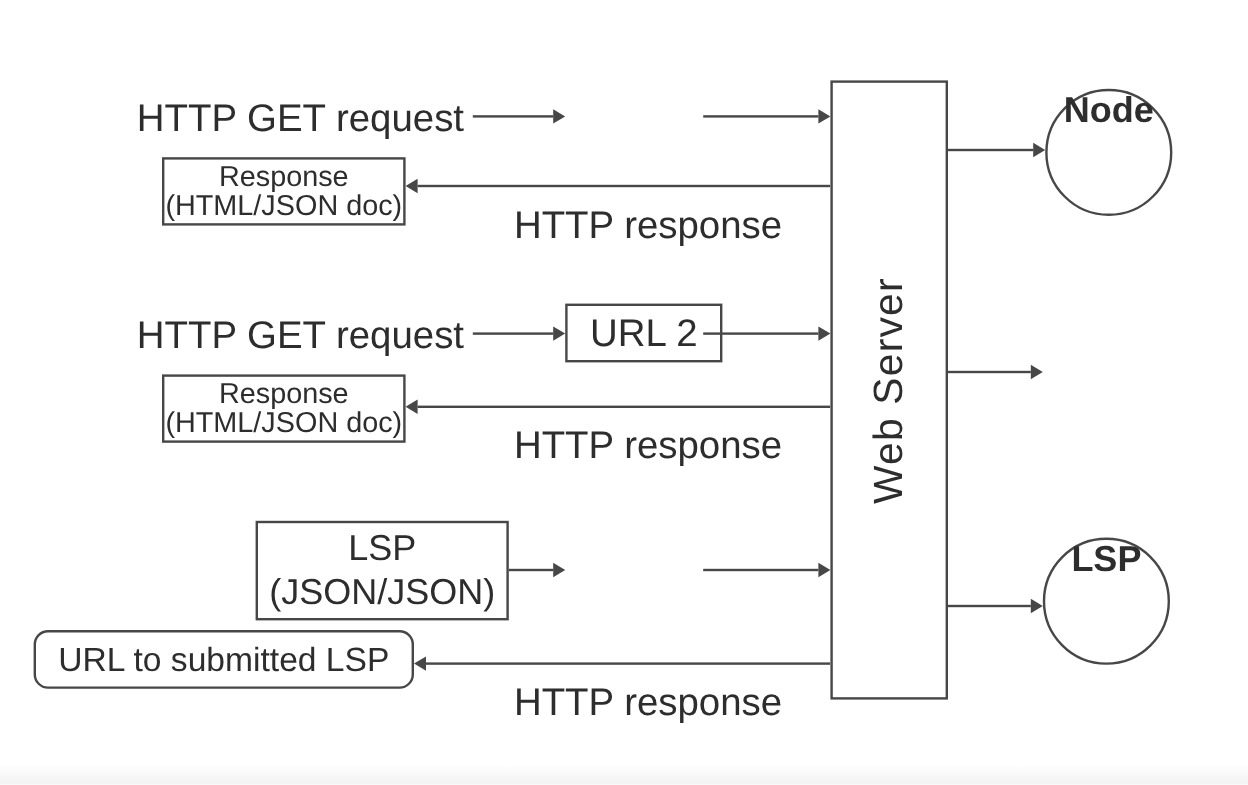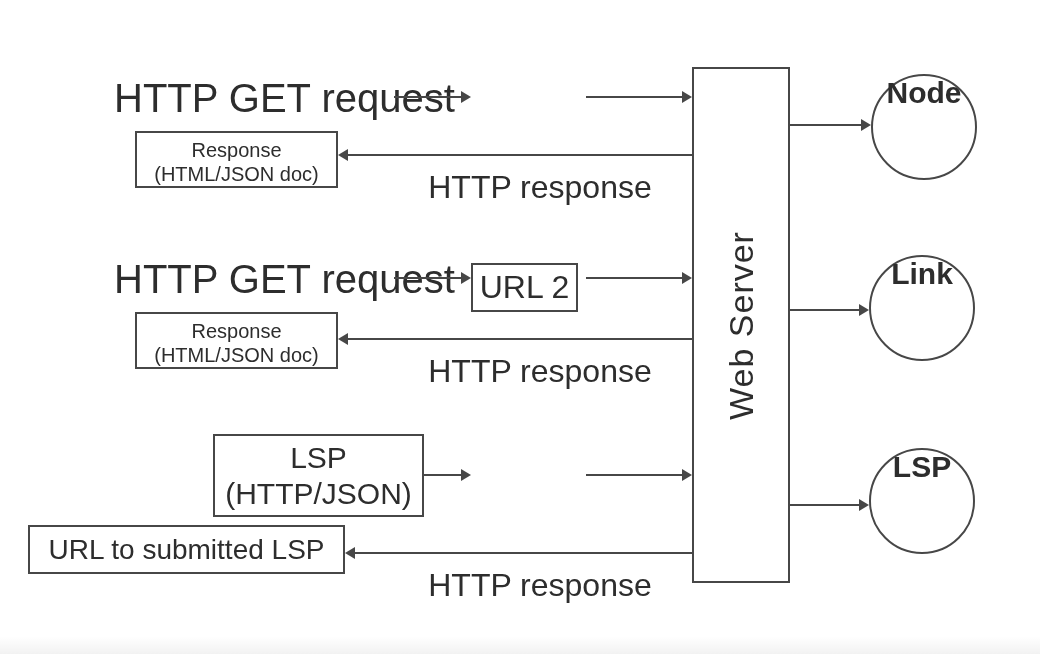--- a/index.html
+++ b/index.html
@@ -19,21 +19,21 @@
   .stage::after{ 
     content:"";position:absolute;left:0;right:0;bottom:0;height:18px;
     background:linear-gradient(to bottom,rgba(0,0,0,0) 0%,rgba(0,0,0,0.05) 100%);
     pointer-events:none;
   }
   .label{
     position:absolute;
     white-space:nowrap;
     color:var(--text);
   }
-  .lbl-big{font-size:40px;line-height:34px;}
+  .lbl-big{font-size:32px;line-height:34px;}
   .lbl-post{font-size:30px;line-height:30px;}
   .resp-label{
     position:absolute;
     font-size:32px;line-height:32px;
     transform:translateX(-50%);
     background:var(--bg);
     padding:0 6px;
     white-space:nowrap;
     margin-top:32px;
   }
@@ -42,23 +42,23 @@
     border:2px solid var(--line);
     background:var(--bg);
     display:flex;
     flex-direction:column;
     align-items:center;
     justify-content:center;
     text-align:center;
     color:var(--text);
   }
   .url-box{font-size:32px;}
-  .resp-box{font-size:20px;line-height:24px;justify-content:flex-end;}
+  .resp-box{font-size:24px;line-height:24px;}
   .lsp-box{font-size:30px;line-height:36px;}
-  .submitted-box{font-size:28px;}
+  .submitted-box{font-size:28px;border-radius:12px;}
   .server-box{
     position:absolute;
     border:2px solid var(--line);
     background:var(--bg);
     display:flex;align-items:center;justify-content:center;
   }
   .server-label{
     transform:rotate(-90deg);
     white-space:nowrap;
     font-size:34px;
@@ -107,57 +107,54 @@
 
   <div class="box resp-box" style="left:135px;top:131px;width:203px;height:57px;">
     <div>Response</div>
     <div>(HTML/JSON doc)</div>
   </div>
   <div class="arrow head-left" style="left:348px;top:154px;width:344px;"></div>
   <div class="resp-label" style="left:540px;top:139px;">HTTP response</div>
 
   <div class="label lbl-big" style="left:114px;top:262px;">HTTP GET request</div>
   <div class="arrow head-right" style="left:394px;top:277px;width:67px;"></div>
-  <div class="box url-box" style="left:471px;top:253px;width:107px;height:49px;margin-top:10px;">
+  <div class="box url-box" style="left:471px;top:253px;width:131px;height:49px;">
     <span>URL 2</span>
   </div>
   <div class="arrow head-right" style="left:586px;top:277px;width:96px;"></div>
 
   <div class="box resp-box" style="left:135px;top:312px;width:203px;height:57px;">
     <div>Response</div>
     <div>(HTML/JSON doc)</div>
   </div>
   <div class="arrow head-left" style="left:348px;top:338px;width:344px;"></div>
   <div class="resp-label" style="left:540px;top:323px;">HTTP response</div>
 
   <div class="box lsp-box" style="left:213px;top:434px;width:211px;height:83px;">
     <div>LSP</div>
-    <div>(HTTP/JSON)</div>
+    <div>(JSON/JSON)</div>
   </div>
   <div class="arrow head-right" style="left:424px;top:474px;width:37px;"></div>
   <div class="arrow head-right" style="left:586px;top:474px;width:96px;"></div>
 
   <div class="box submitted-box" style="left:28px;top:525px;width:317px;height:49px;">
     <span>URL to submitted LSP</span>
   </div>
   <div class="arrow head-left" style="left:355px;top:552px;width:337px;"></div>
   <div class="resp-label" style="left:540px;top:537px;">HTTP response</div>
 
   <div class="server-box" style="left:692px;top:67px;width:98px;height:516px;">
     <span class="server-label">Web Server</span>
   </div>
 
   <div class="arrow head-right" style="left:790px;top:124px;width:71px;"></div>
   <div class="circle" style="left:871px;top:74px;">
     <span>Node</span>
   </div>
 
   <div class="arrow head-right" style="left:790px;top:309px;width:69px;"></div>
-  <div class="circle" style="left:869px;top:255px;">
-    <span>Link</span>
-  </div>
 
   <div class="arrow head-right" style="left:790px;top:504px;width:69px;"></div>
   <div class="circle" style="left:869px;top:448px;">
     <span>LSP</span>
   </div>
 
 </div>
 
 </body></html>

